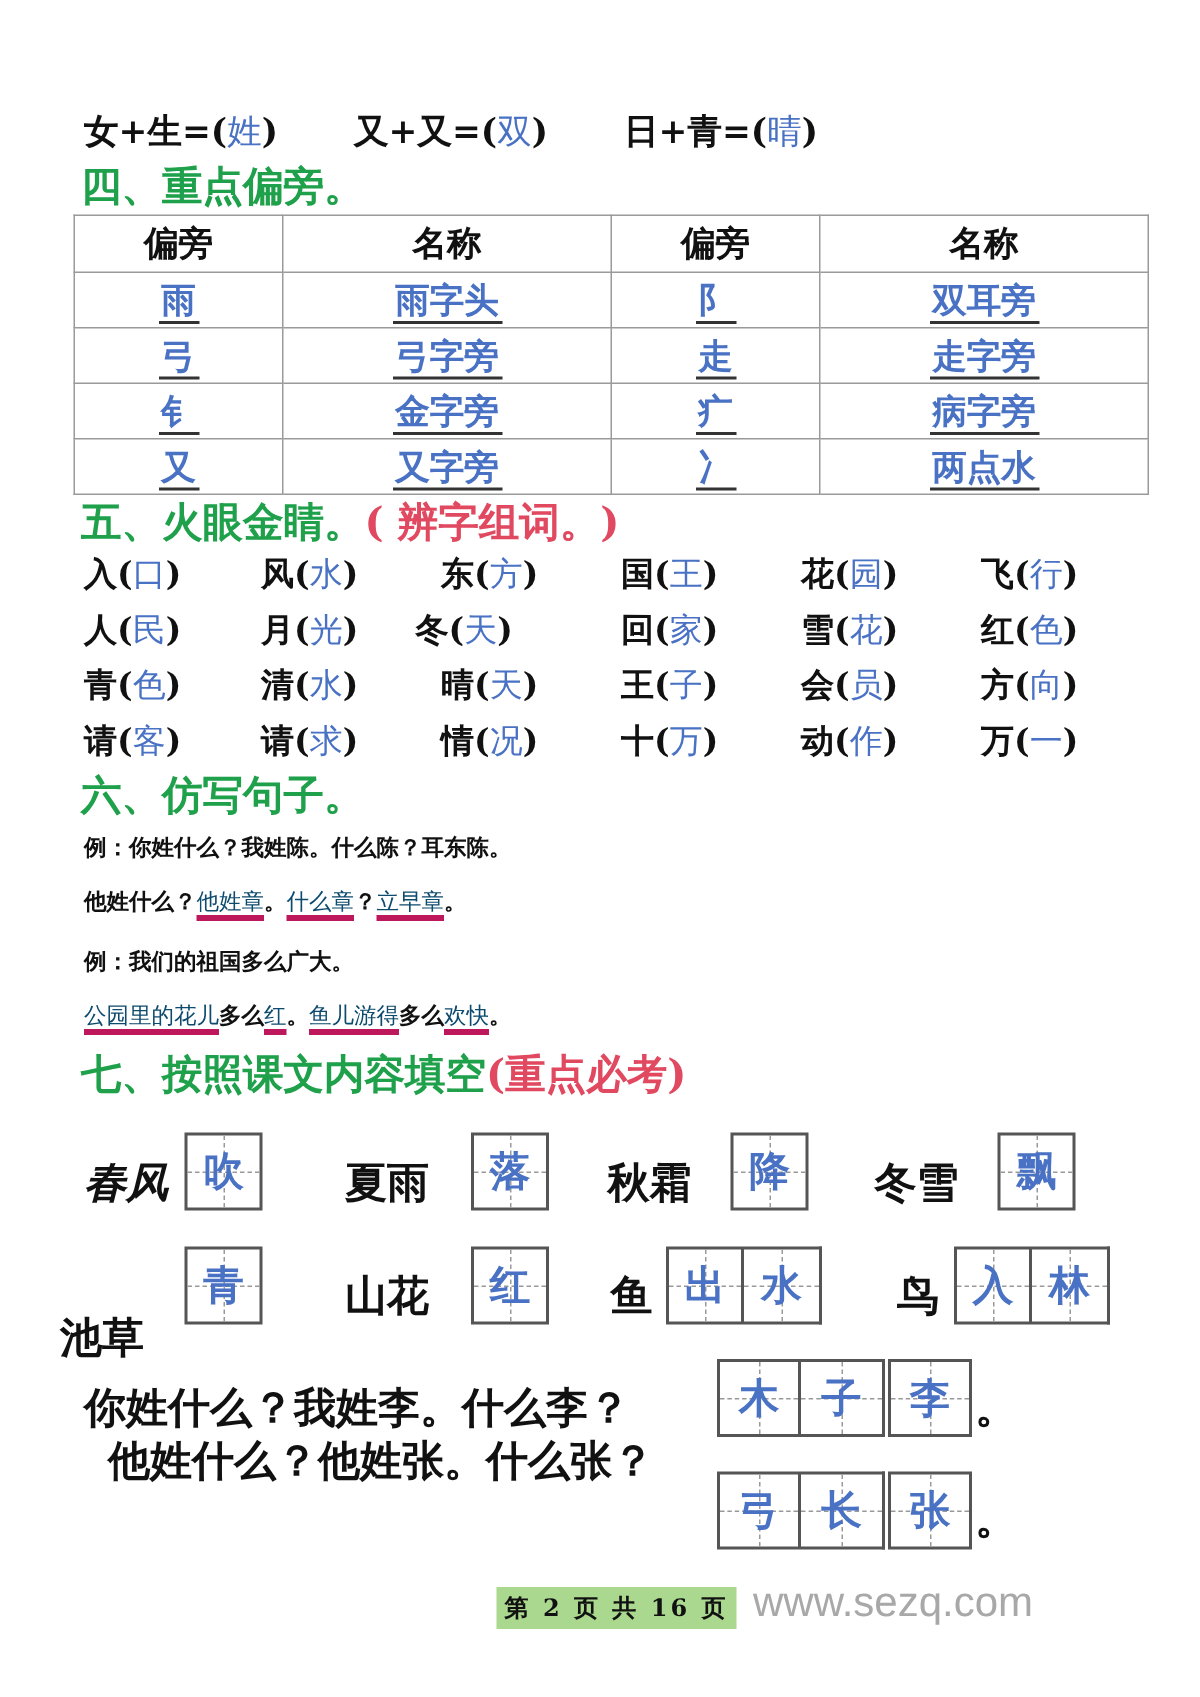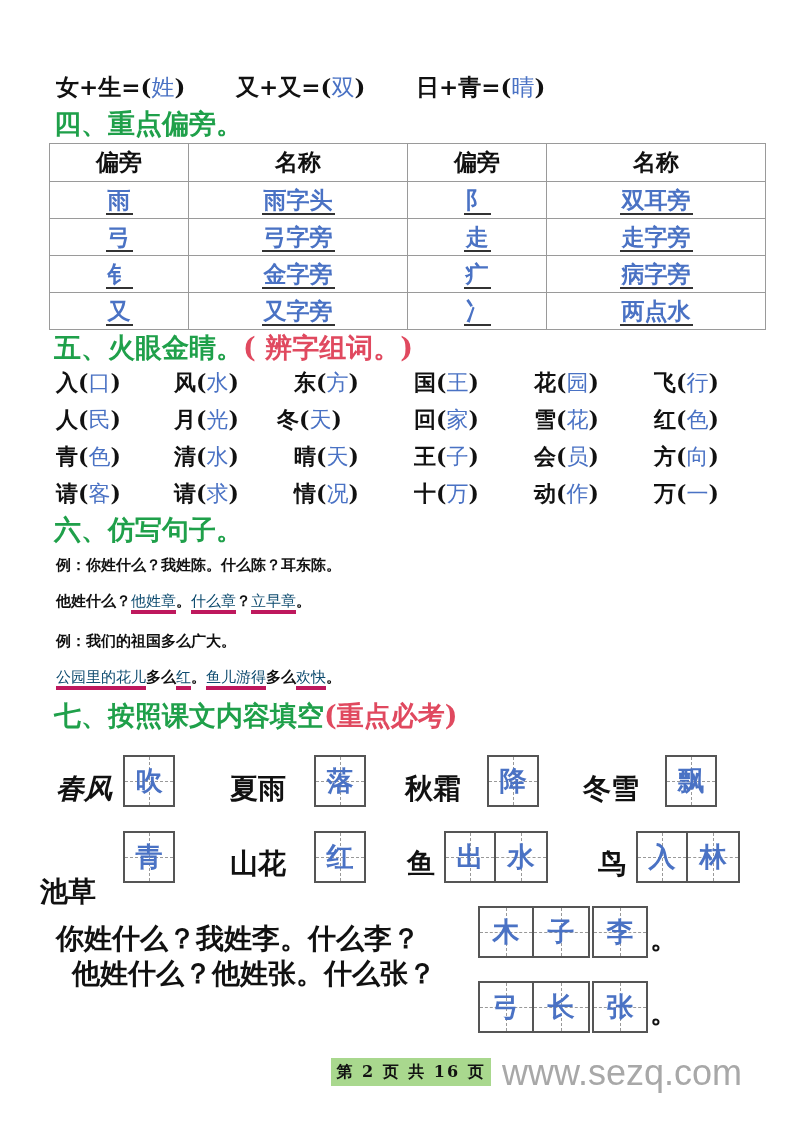--- a/index.html
+++ b/index.html
@@ -48,21 +48,21 @@
   }
   .cell + .cell { border-left: none; }
   .cell::before { content: ""; position: absolute; left: 50%; top: 0; bottom: 0; border-left: 1px dashed #999; }
   .cell::after { content: ""; position: absolute; top: 50%; left: 0; right: 0; border-top: 1px dashed #999; }
   .cell span { position: relative; z-index: 1; }
 
   .footer-badge {
     left: 331px; top: 1058px; width: 160px; height: 28px; background: #a9d88e;
     font-size: 16px; font-weight: bold; color: #111; display:flex; align-items:center; justify-content:center; letter-spacing: 2px;
   }
-  .footer-watermark { left: 502px; top: 1052px; font-family: "Liberation Sans", sans-serif; font-size: 36px; color: #a8a8a8; }
+  .footer-watermark { left: 502px; top: 1052px; font-family: "Liberation Sans", sans-serif; font-size: 28px; color: #a8a8a8; }
 </style>
 </head>
 <body>
 
 <div class="abs formula-row">
   <span class="formula" style="left:0"><span>女+生=(</span><span class="ans">姓</span><span>)</span></span>
   <span class="formula" style="left:180px"><span>又+又=(</span><span class="ans">双</span><span>)</span></span>
   <span class="formula" style="left:360px"><span>日+青=(</span><span class="ans">晴</span><span>)</span></span>
 </div>
 

